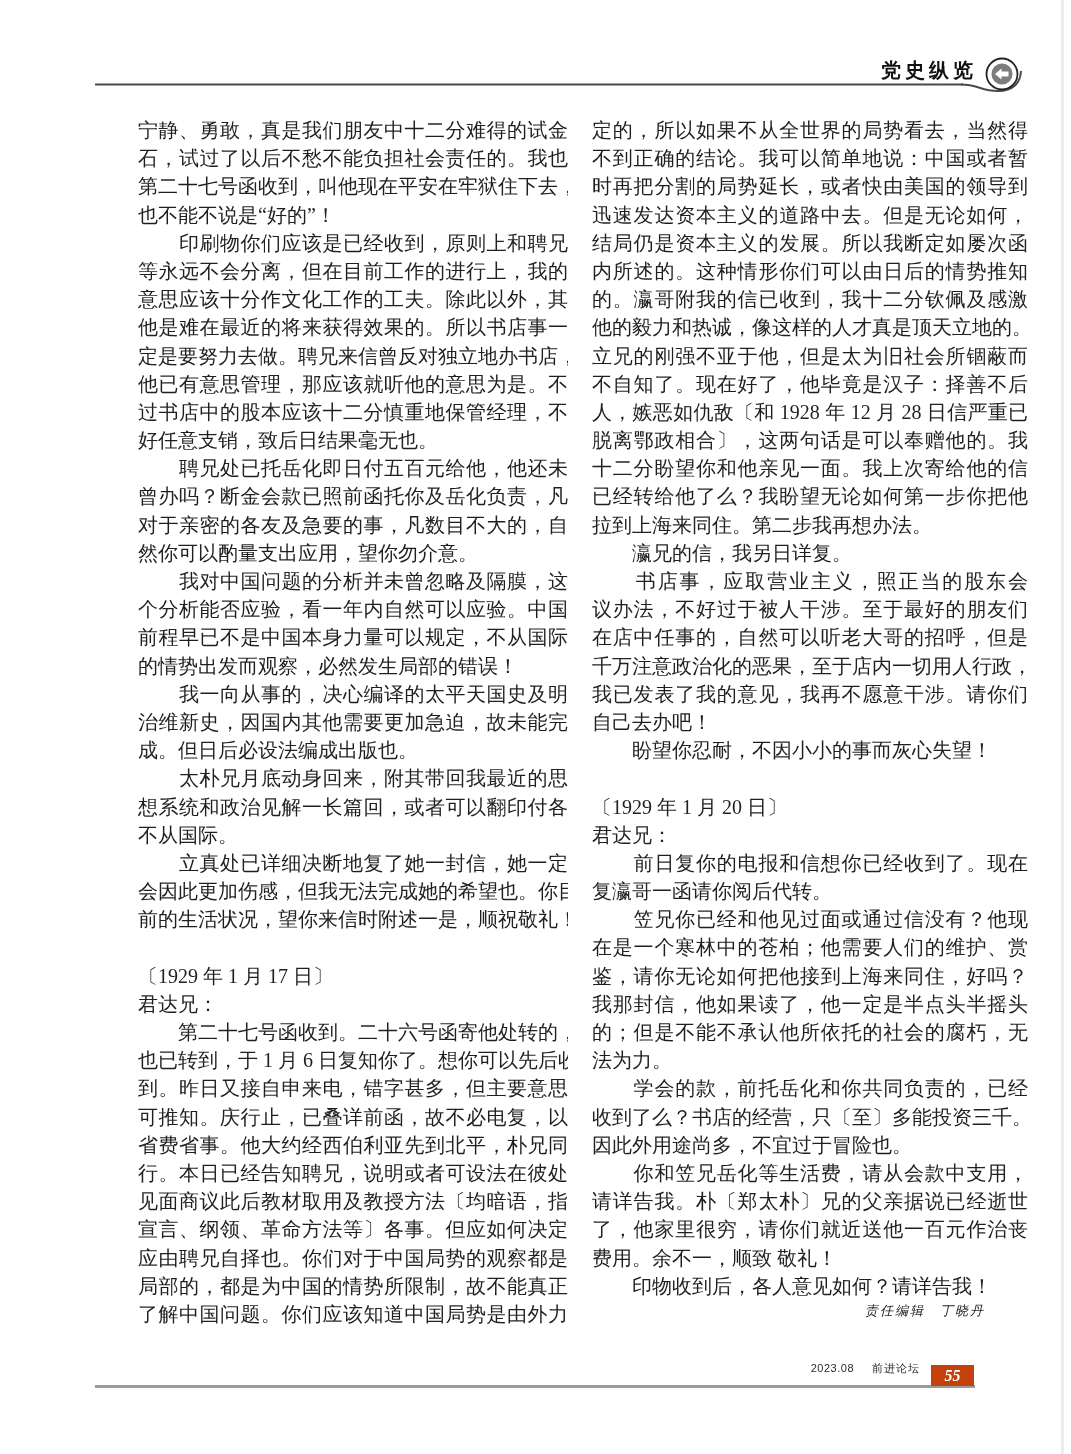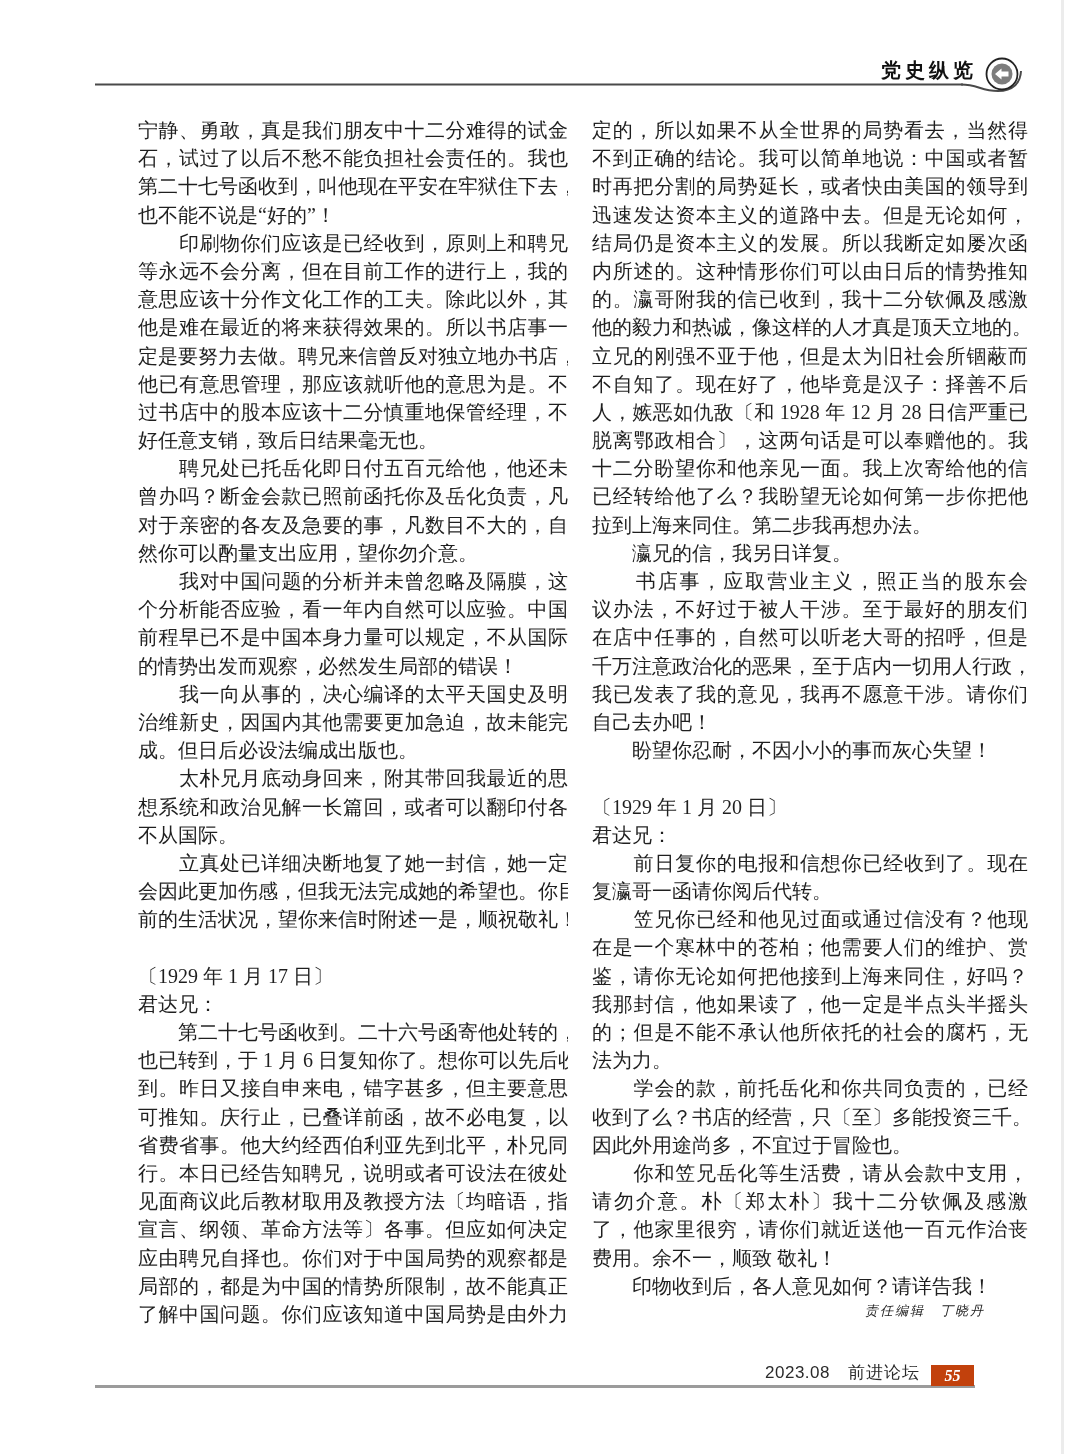--- a/index.html
+++ b/index.html
@@ -35,21 +35,21 @@
     font-size:13px; font-style:italic; letter-spacing:2px;
     text-align:right; color:#222;
     font-family:"Liberation Serif","DejaVu Serif",serif;
   }
 
   
   .footer-rule { position:absolute; left:95px; top:1385px; width:880px; height:3px; background:#9b9b9b; }
   .footer-text {
     position:absolute; top:1361px; left:0; width:920px; height:24px;
     text-align:right; font-family:"Liberation Sans","DejaVu Sans",sans-serif;
-    font-size:17px; color:#2a2a2a; letter-spacing:1px;
+    font-size:11px; color:#2a2a2a; letter-spacing:1px;
   }
   .footer-text .issue { letter-spacing:0.5px; margin-right:18px; }
   .page-badge {
     position:absolute; left:931px; top:1365px; width:43px; height:21px;
     background:#c2410c; color:#ffffff;
     display:flex; align-items:center; justify-content:center;
     font-family:"Liberation Serif","DejaVu Serif",serif;
     font-weight:bold; font-style:italic; font-size:16px;
   }
 </style>
@@ -149,21 +149,21 @@
       <div class="line">　　笠兄你已经和他见过面或通过信没有？他现</div>
       <div class="line">在是一个寒林中的苍柏；他需要人们的维护、赏</div>
       <div class="line">鉴，请你无论如何把他接到上海来同住，好吗？</div>
       <div class="line">我那封信，他如果读了，他一定是半点头半摇头</div>
       <div class="line">的；但是不能不承认他所依托的社会的腐朽，无</div>
       <div class="line short">法为力。</div>
       <div class="line">　　学会的款，前托岳化和你共同负责的，已经</div>
       <div class="line">收到了么？书店的经营，只〔至〕多能投资三千。</div>
       <div class="line short">因此外用途尚多，不宜过于冒险也。</div>
       <div class="line">　　你和笠兄岳化等生活费，请从会款中支用，</div>
-      <div class="line">请勿介意。朴〔郑太朴〕我十二分钦佩及感激</div>
+      <div class="line">请详告我。朴〔郑太朴〕兄的父亲据说已经逝世</div>
       <div class="line">了，他家里很穷，请你们就近送他一百元作治丧</div>
       <div class="line short">费用。余不一，顺致 敬礼！</div>
       <div class="line short">　　印物收到后，各人意见如何？请详告我！</div>
     </div>
 
   <div class="editor-line">责任编辑　丁晓丹</div>
 
   <div class="footer-rule"></div>
   <div class="footer-text">
     <span class="issue">2023.08</span><span>前进论坛</span>

